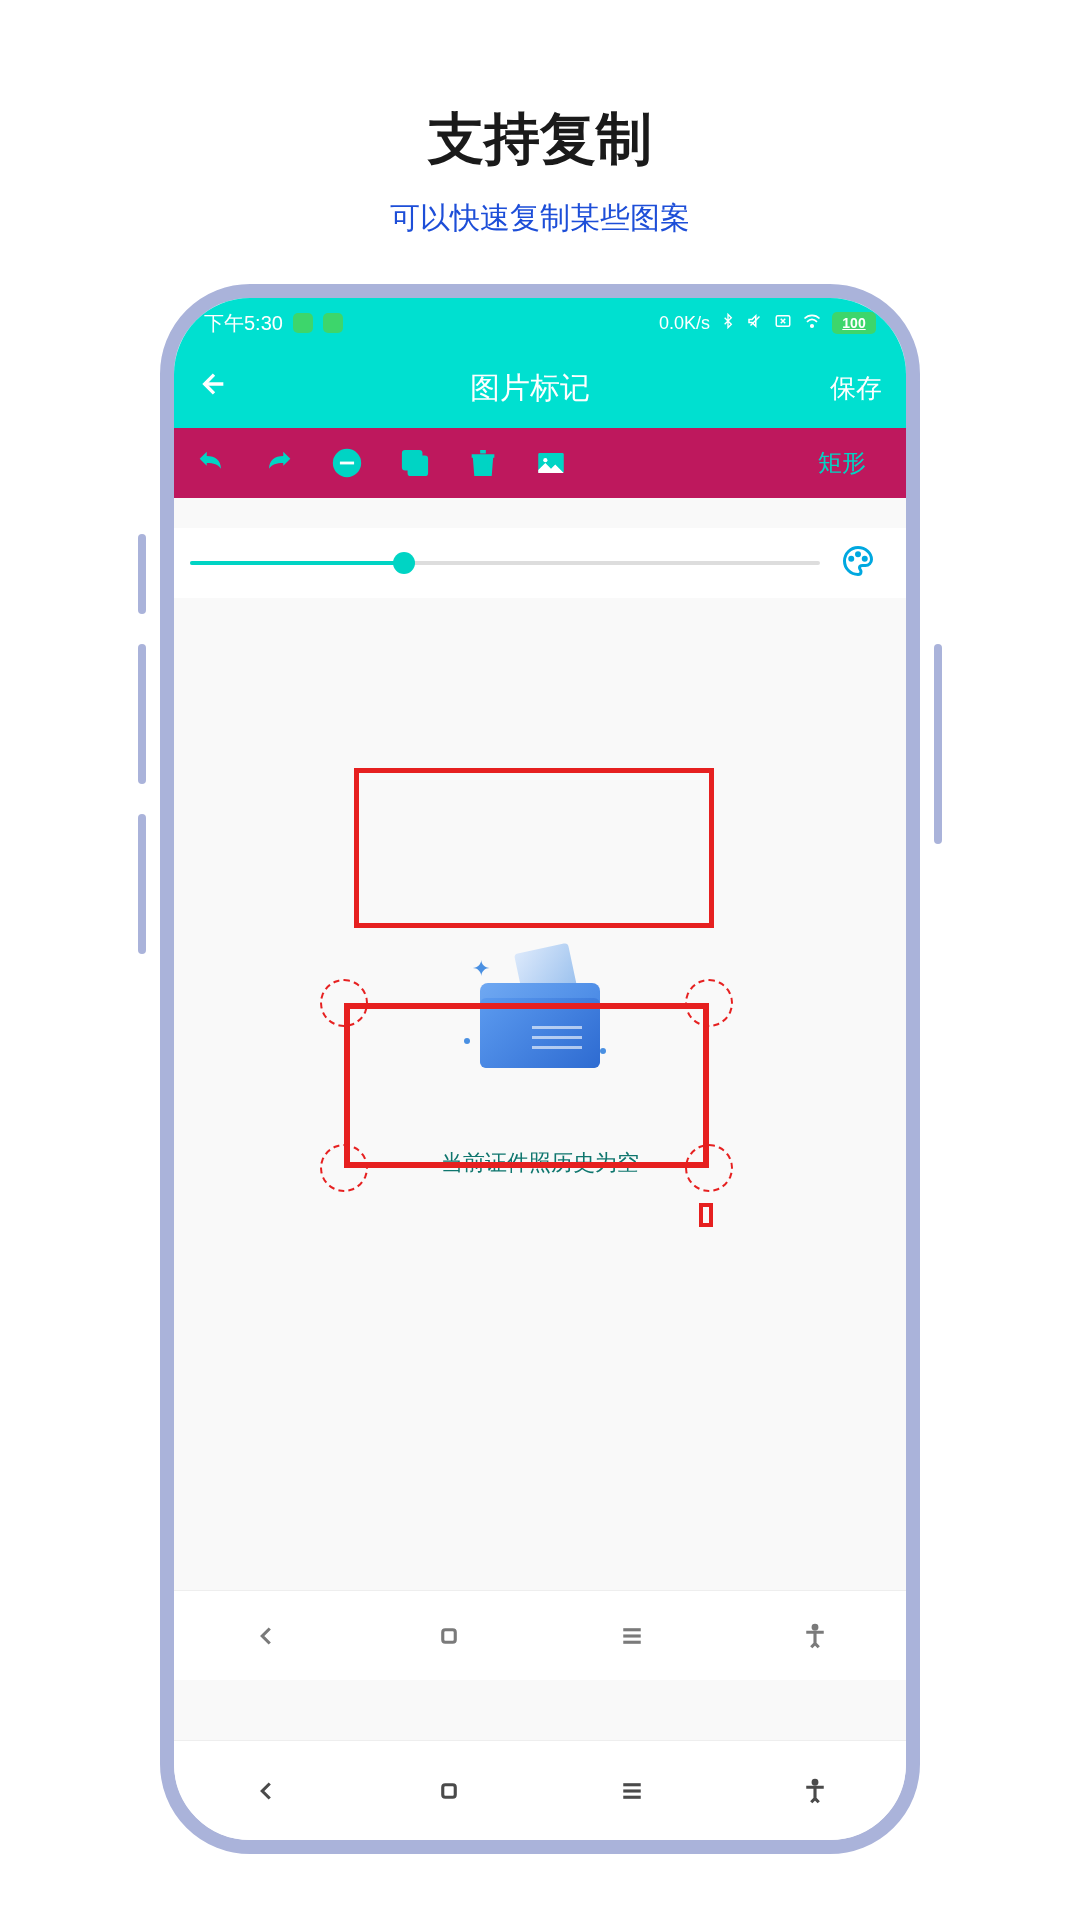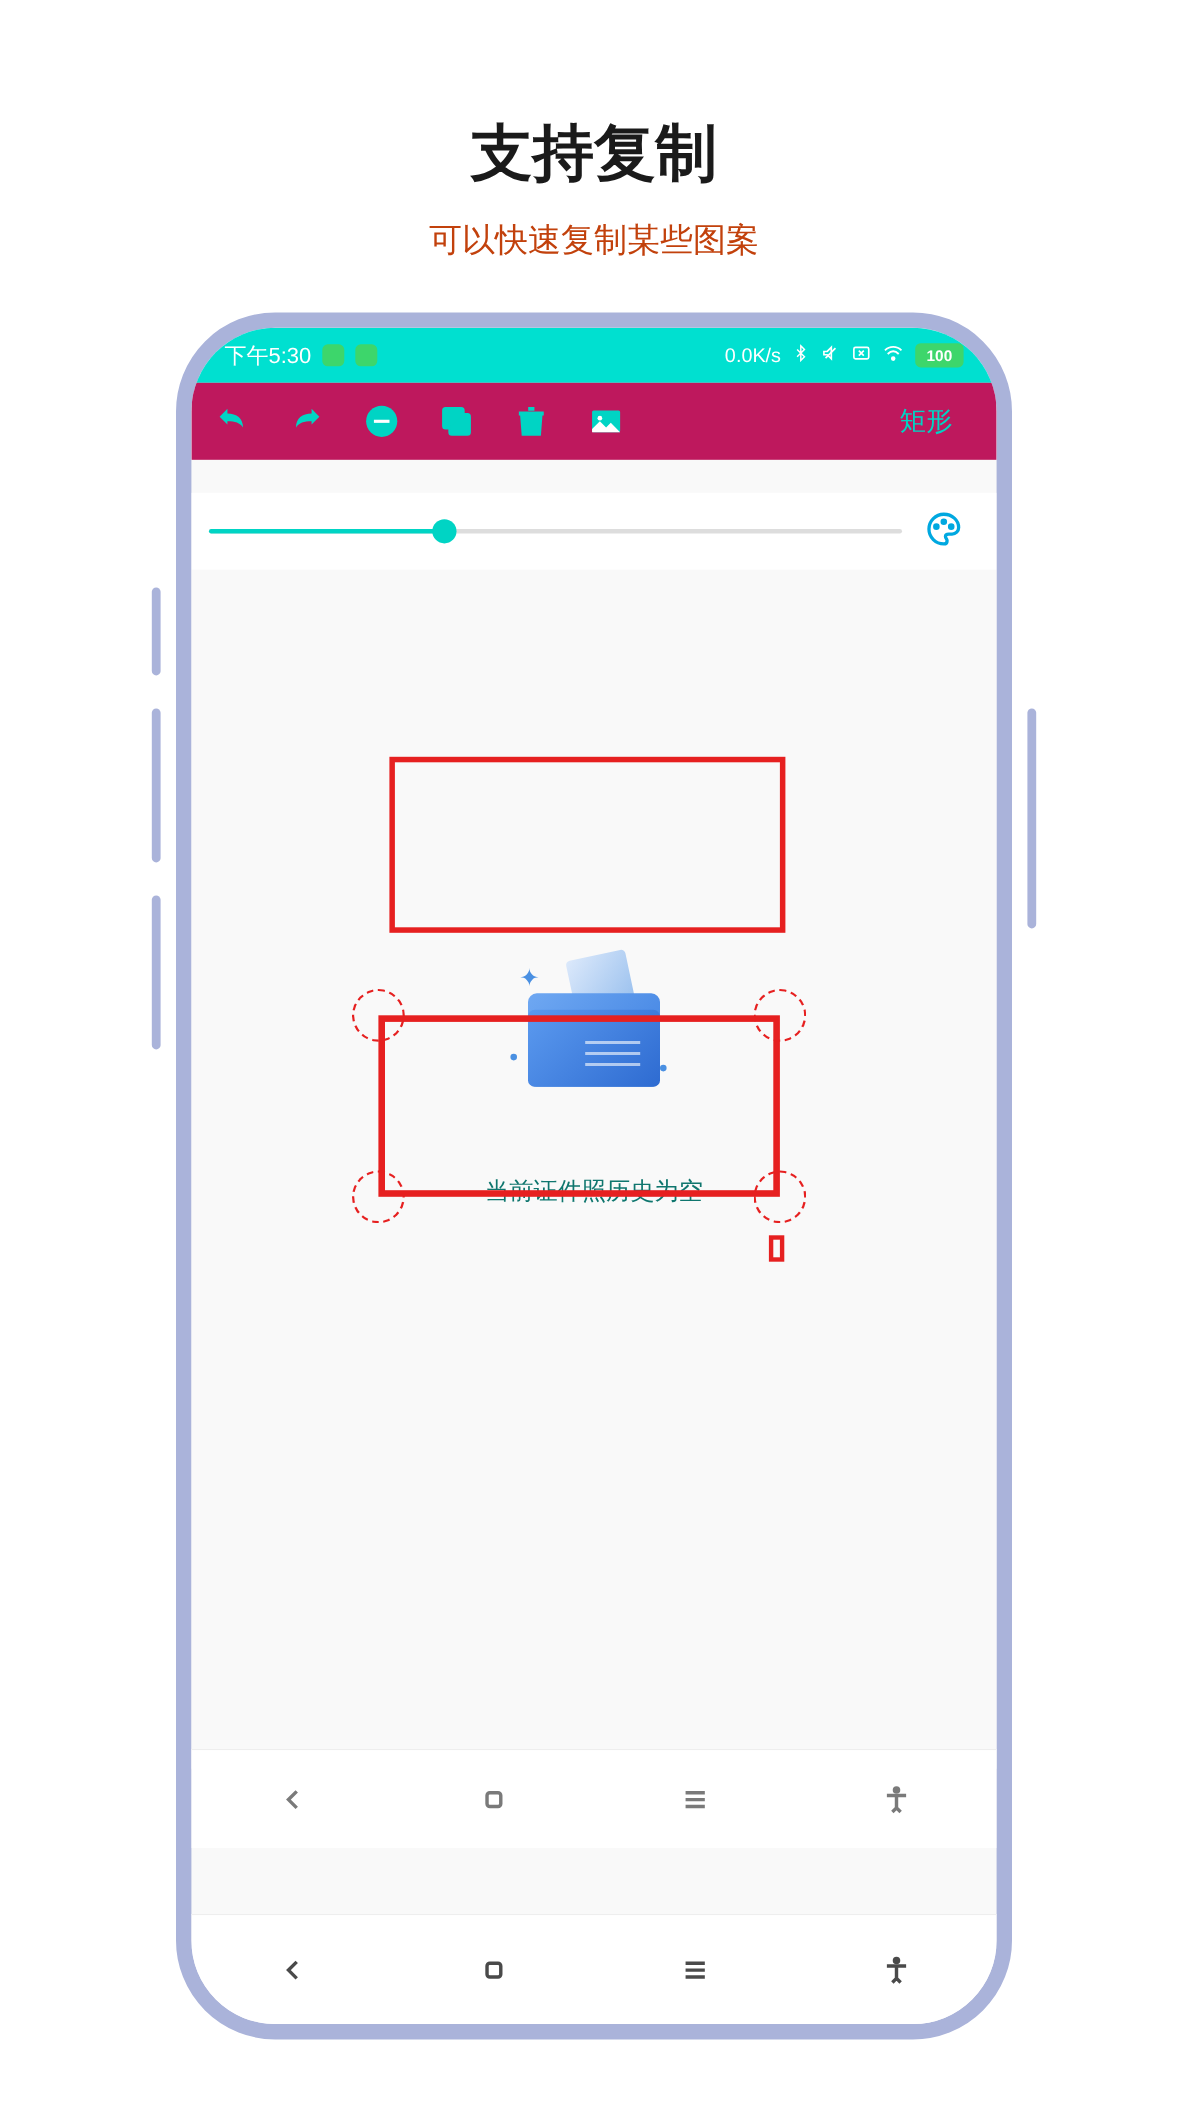--- a/index.html
+++ b/index.html
@@ -14,21 +14,21 @@
       text-align: center;
       padding-top: 102px;
     }
     .page-title {
       font-size: 56px;
       font-weight: 600;
       color: #1a1a1a;
     }
     .page-subtitle {
       font-size: 30px;
-      color: #c2410c;
+      color: #1d4ed8;
       margin-top: 20px;
     }
     .phone-frame {
       width: 760px;
       height: 1570px;
       margin: 45px auto 0;
       border: 14px solid #aab3da;
       border-radius: 90px;
       position: relative;
       background: #f9f9f9;
@@ -58,21 +58,21 @@
     .status-badge {
       display: inline-block;
       width: 20px; height: 20px;
       background: #3dd66b;
       border-radius: 5px;
     }
     .status-right { display: flex; align-items: center; gap: 10px; font-size: 18px; }
     .batt {
       display: inline-flex; align-items: center; justify-content: center;
       width: 44px; height: 22px; background: #3dd66b; border-radius: 5px;
-      font-size: 14px; color: #fff; font-weight: 600;
+      font-size: 14px; color: #fff; font-weight: 600; text-decoration: underline;
     }
     
     .app-header {
       height: 80px;
       background: #00e0d0;
       display: flex;
       align-items: center;
       padding: 0 24px;
       color: #fff;
     }
@@ -273,20 +273,30 @@
               <path d="M6 13c4-4 8-4 12 0"></path>
               <circle cx="12" cy="18" r="1.5" fill="#fff"></circle>
             </svg>
         </span>
         <span class="batt">
             <span>100</span>
           </span>
       </div>
     </div>
 
+    <div class="app-header">
+      <span class="back-arrow">
+        <svg width="32" height="32" viewBox="0 0 24 24" fill="none" stroke="#fff" stroke-width="2.5">
+            <path d="M19 12H5"></path>
+            <path d="M12 5l-7 7 7 7"></path>
+          </svg>
+      </span>
+      <span class="app-title">图片标记</span>
+      <span class="save-btn">保存</span>
+    </div>
 
     <div class="toolbar">
       <span class="tb-icon">
         <svg viewBox="0 0 24 24">
             <path d="M9 14l-5-5 5-5v3c6 0 10 3 10 9-2-3-5-4-10-4v2z"></path>
           </svg>
       </span>
       <span class="tb-icon">
         <svg viewBox="0 0 24 24">
             <path d="M15 14l5-5-5-5v3c-6 0-10 3-10 9 2-3 5-4 10-4v2z"></path>

